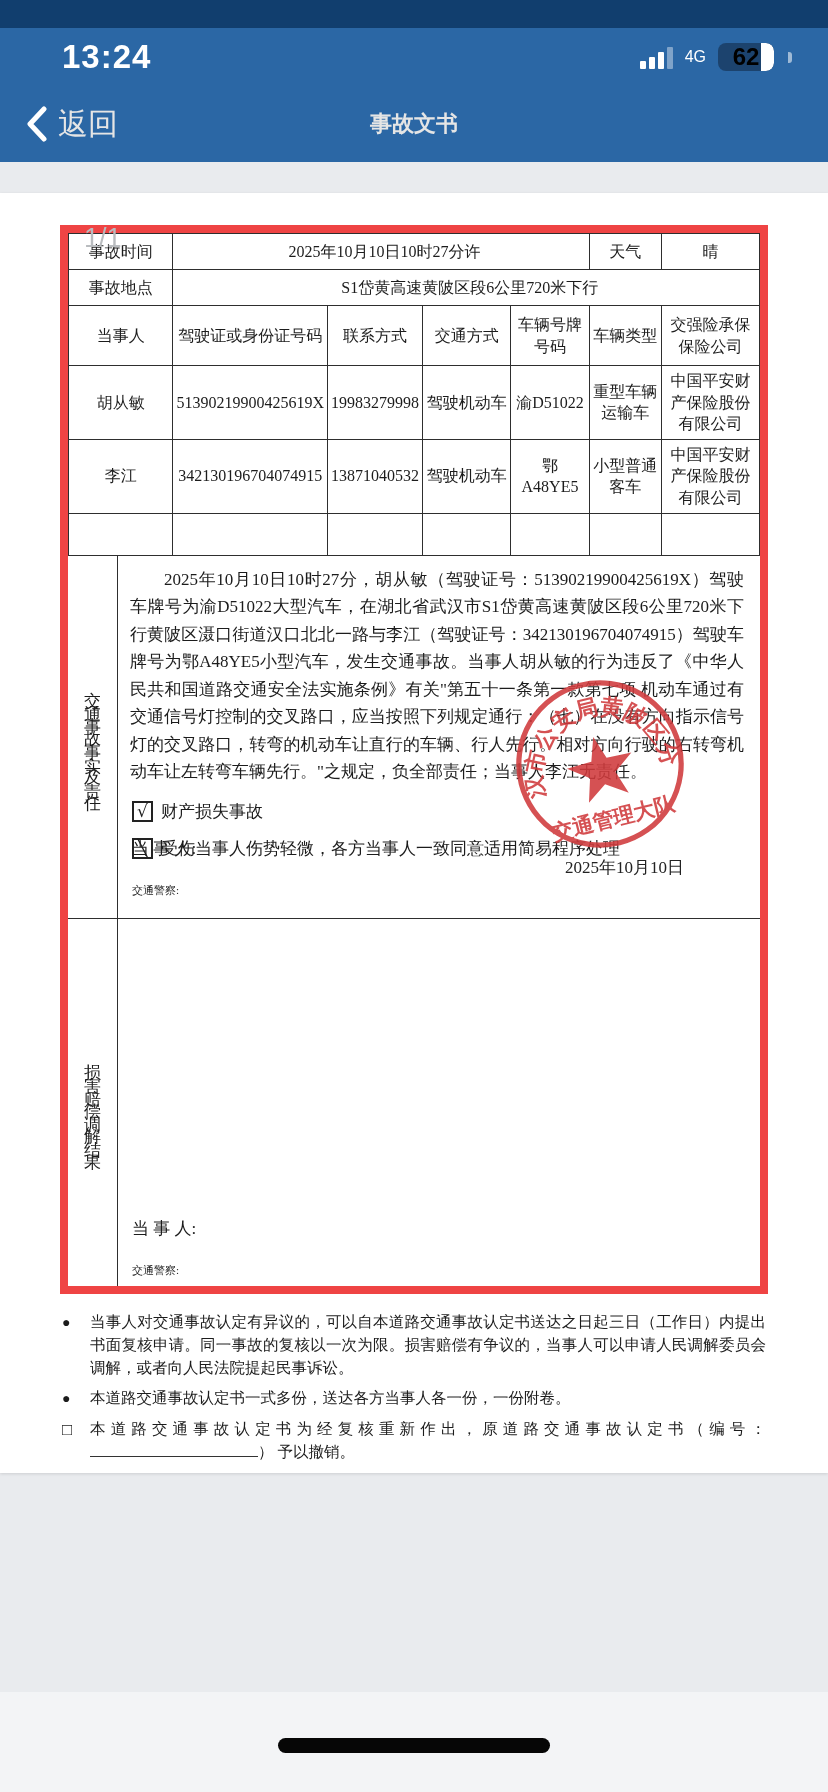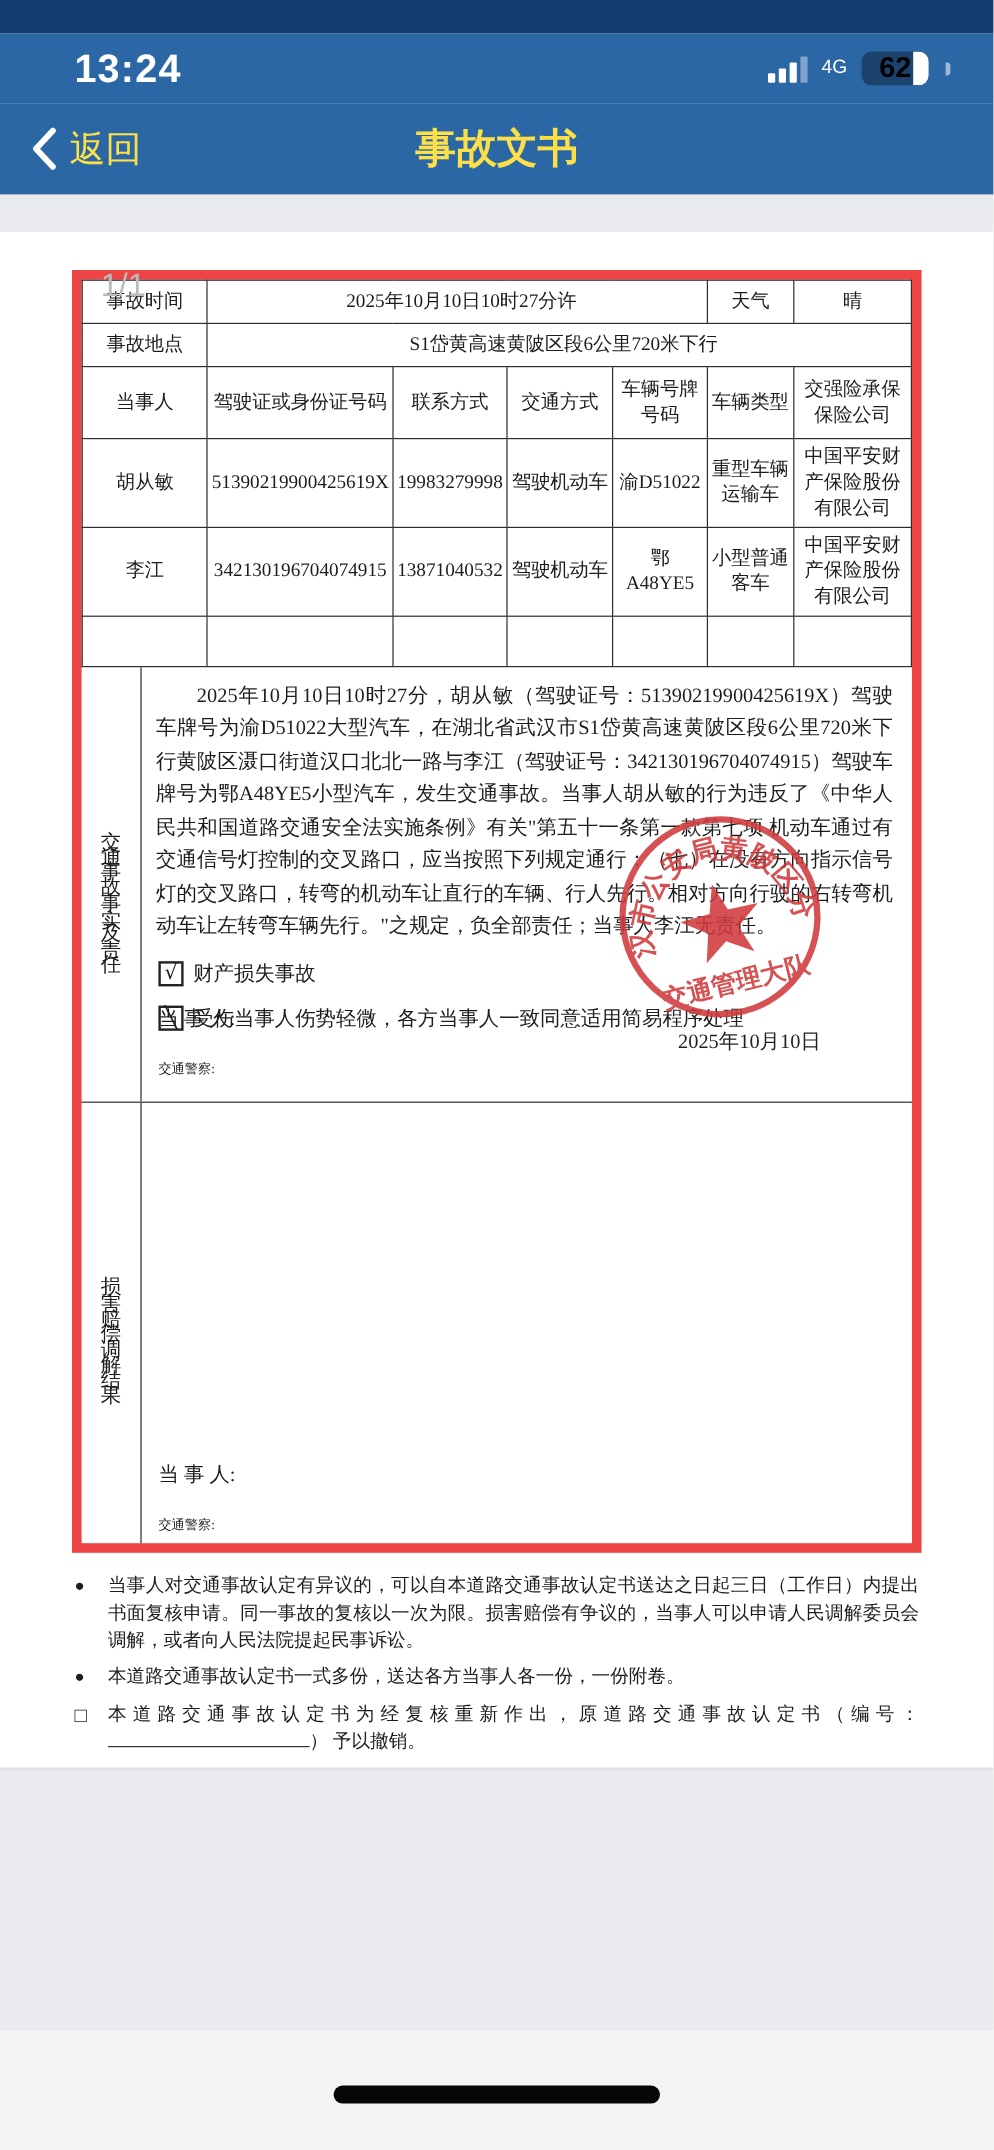--- a/index.html
+++ b/index.html
@@ -14,25 +14,25 @@
   .signal { display:flex; align-items:flex-end; gap:3px; height:24px; }
   .signal i { display:block; width:6px; background:#fff; border-radius:1px; }
   .signal i:nth-child(1){height:8px;} .signal i:nth-child(2){height:12px;}
   .signal i:nth-child(3){height:17px;} .signal i:nth-child(4){height:22px;opacity:.4;}
   .net-label { font-size:16px; }
   .battery { position:relative; width:56px; height:28px; border-radius:8px; background:rgba(10,25,45,.45); display:flex; align-items:center; justify-content:center; overflow:hidden; }
   .battery .pct { position:relative; z-index:2; color:#000000; font-size:24px; font-weight:bold;text-align:center; }
   .battery .fill { position:absolute; right:0; top:0; bottom:0; width:13px; background:#fff; border-radius:0 8px 8px 0; }
   .battery-nub { width:4px; height:11px; background:rgba(255,255,255,.55); border-radius:0 3px 3px 0; margin-left:2px; }
 
-  .nav-bar { height:76px; background:#2b67a5; position:relative; display:flex; align-items:center; color:#fde047; }
+  .nav-bar { height:76px; background:#2b67a5; position:relative; display:flex; align-items:center; color:#e5e5e5; }
   .back-btn { display:flex; align-items:center; gap:10px; padding:0 20px 0 26px; height:100%; cursor:pointer; }
   .back-btn svg { display:block; }
   .back-label { font-size:30px; }
-  .nav-title { position:absolute; left:0; right:0; text-align:center; font-size:34px; font-weight:bold; pointer-events:none; }
+  .nav-title { position:absolute; left:0; right:0; text-align:center; font-size:22px; font-weight:bold; pointer-events:none; }
 
   
   .content { flex:1; background:#e9ebee; overflow:hidden; }
   .doc-card { background:#fff; margin-top:31px; padding:18px 0 30px; box-shadow:0 1px 3px rgba(0,0,0,.12); height:1280px; position:relative;
               font-family:"Liberation Serif","DejaVu Serif",serif; color:#1c1c1c; }
   .page-indicator { position:absolute; left:84px; top:30px; color:#b9bcbf; font-size:27px; font-family:"Liberation Sans",sans-serif; }
   .doc-header { position:relative; text-align:center; padding-top:48px; }
   .doc-org { font-size:21px; letter-spacing:1px; }
   .doc-title { font-size:31px; font-weight:bold; margin-top:8px; letter-spacing:1px; }
   .doc-number { font-size:21px; margin-top:8px; }

